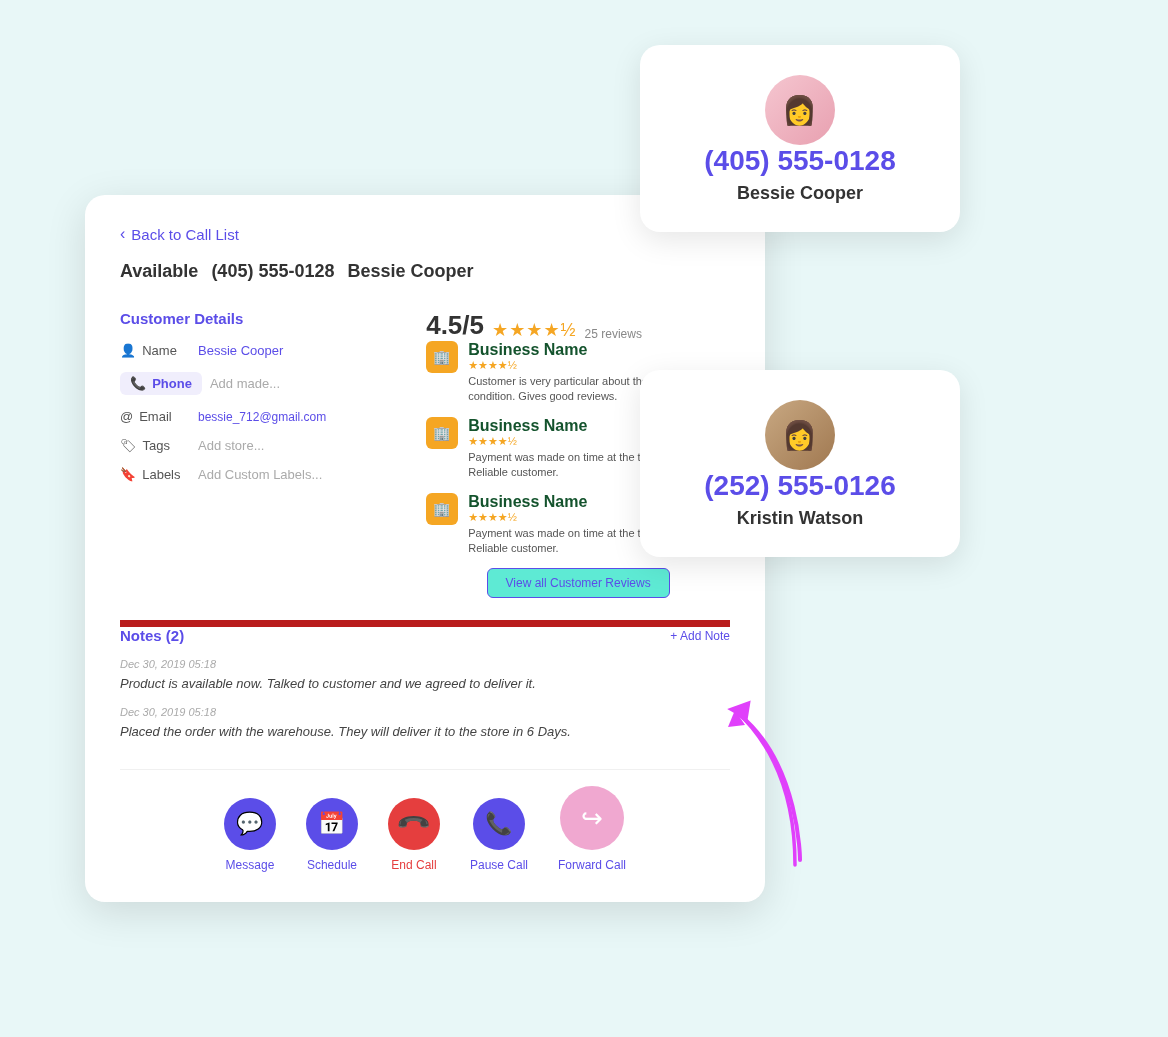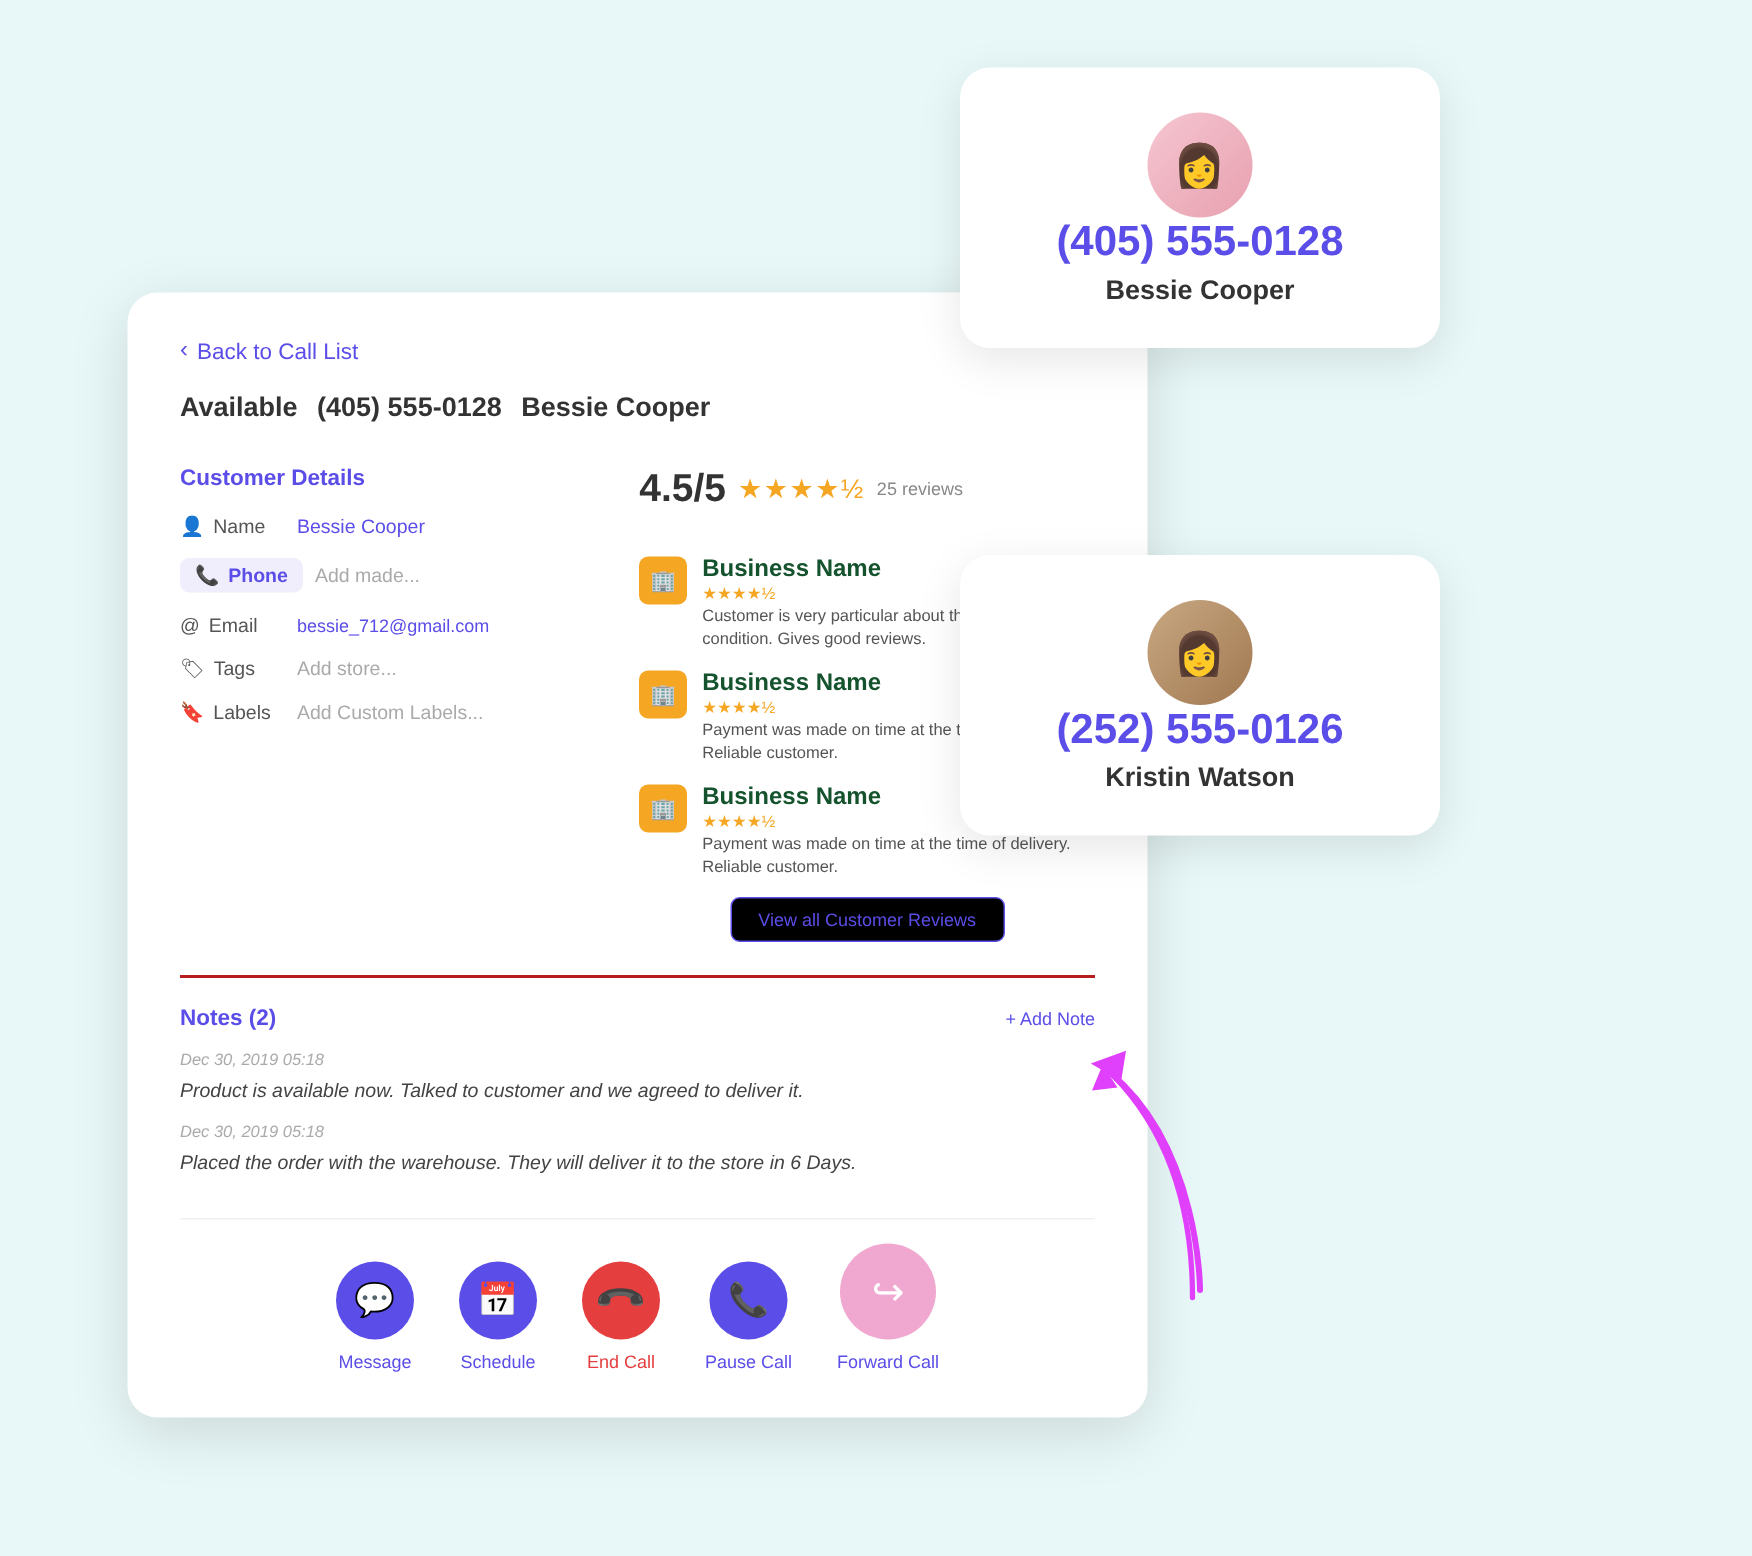--- a/index.html
+++ b/index.html
@@ -125,23 +125,23 @@
       font-weight: 700;
       font-size: 15px;
     }
     .add-review {
       color: #5b4de8;
       font-size: 12px;
       cursor: pointer;
     }
     .rating-summary {
       display: flex;
-      align-items: center;
+      align-items: flex-end;
       gap: 8px;
-      margin-bottom: 30px;
+      margin-bottom: 0;
     }
     .rating-big {
       font-size: 26px;
       font-weight: 800;
       color: #333;
     }
     .stars {
       color: #f5a623;
       font-size: 18px;
       letter-spacing: 1px;
@@ -179,34 +179,33 @@
     .review-text {
       color: #555;
       font-size: 11px;
       line-height: 1.4;
       margin-top: 2px;
     }
     .view-all-btn {
       display: block;
       margin: 12px auto 0 auto;
       border: 1.5px solid #5b4de8;
-      background: #000000;
+      background: #5eead4;
       color: #5b4de8;
       border-radius: 6px;
       padding: 7px 18px;
       font-size: 12px;
       cursor: pointer;
       width: fit-content;
     }
 
     
     .notes-section {
       margin-top: 22px;
-      padding-top: 18px;
-      border-top: 2px solid #b91c1c;
+      border-top: 7px solid #b91c1c;
     }
     .notes-header {
       display: flex;
       justify-content: space-between;
       align-items: center;
       margin-bottom: 14px;
     }
     .notes-title {
       color: #5b4de8;
       font-weight: 700;

